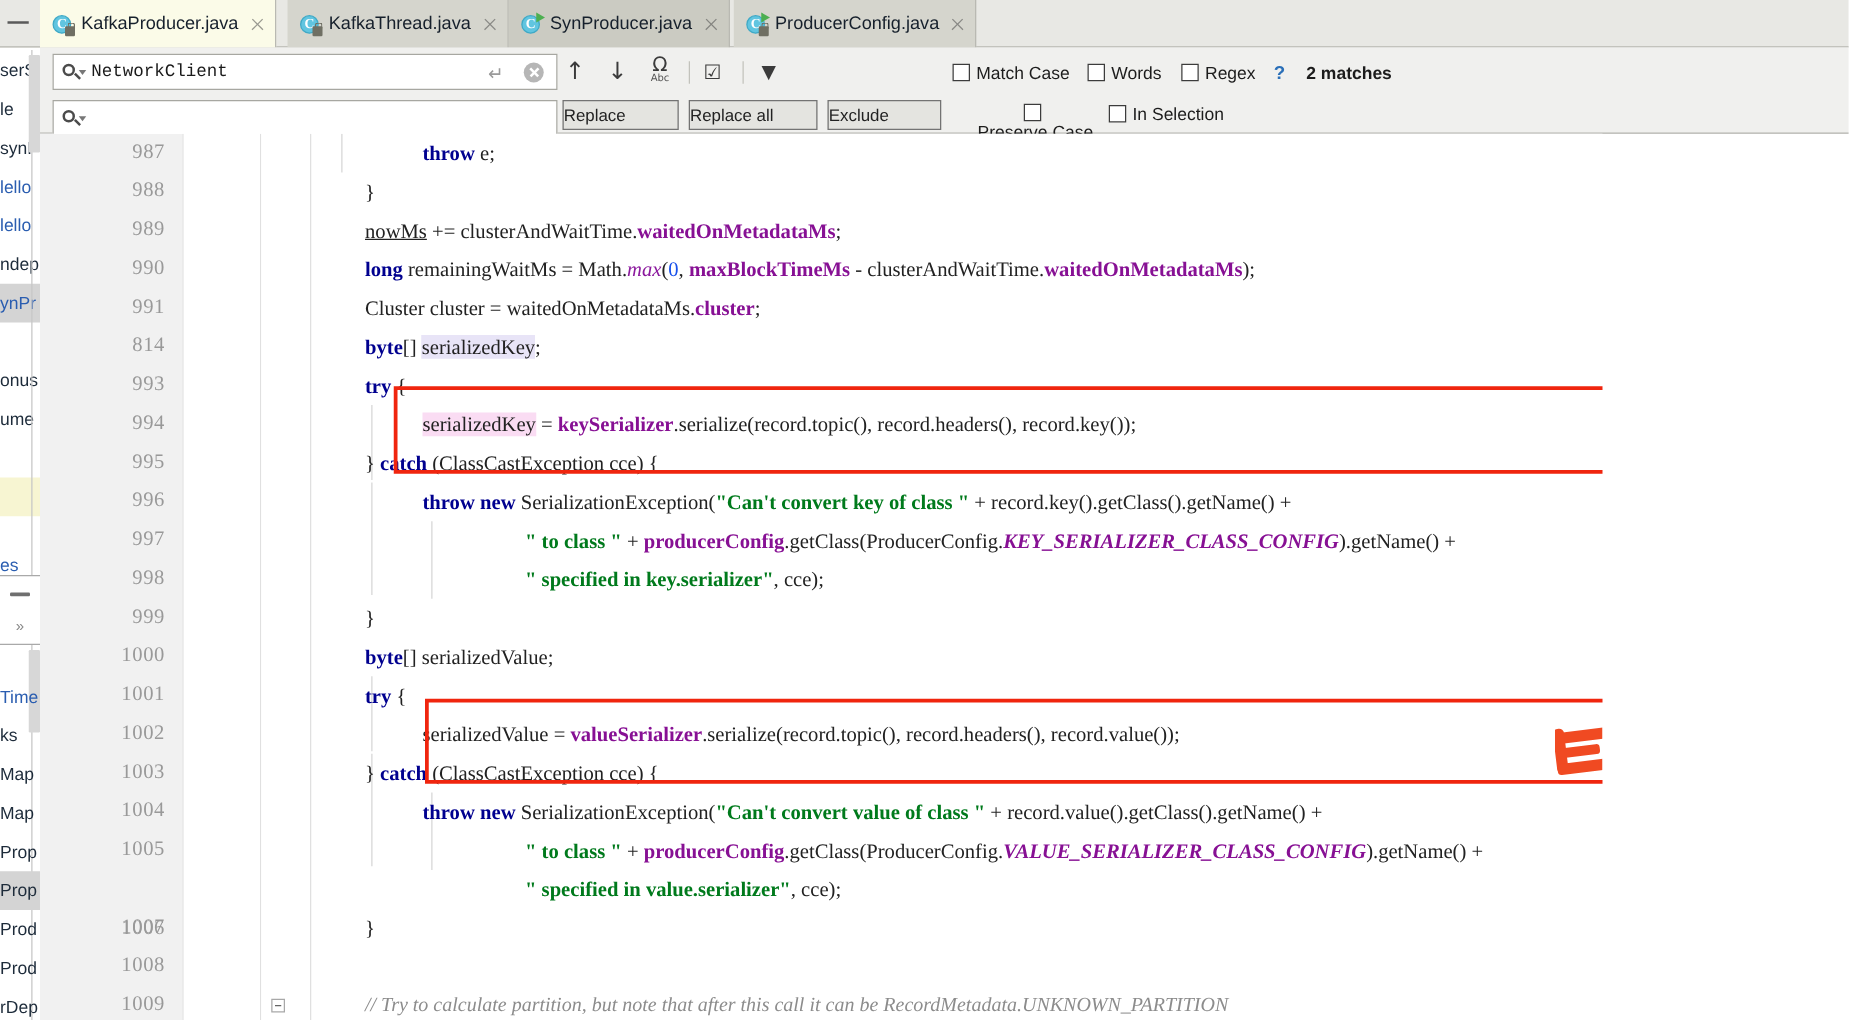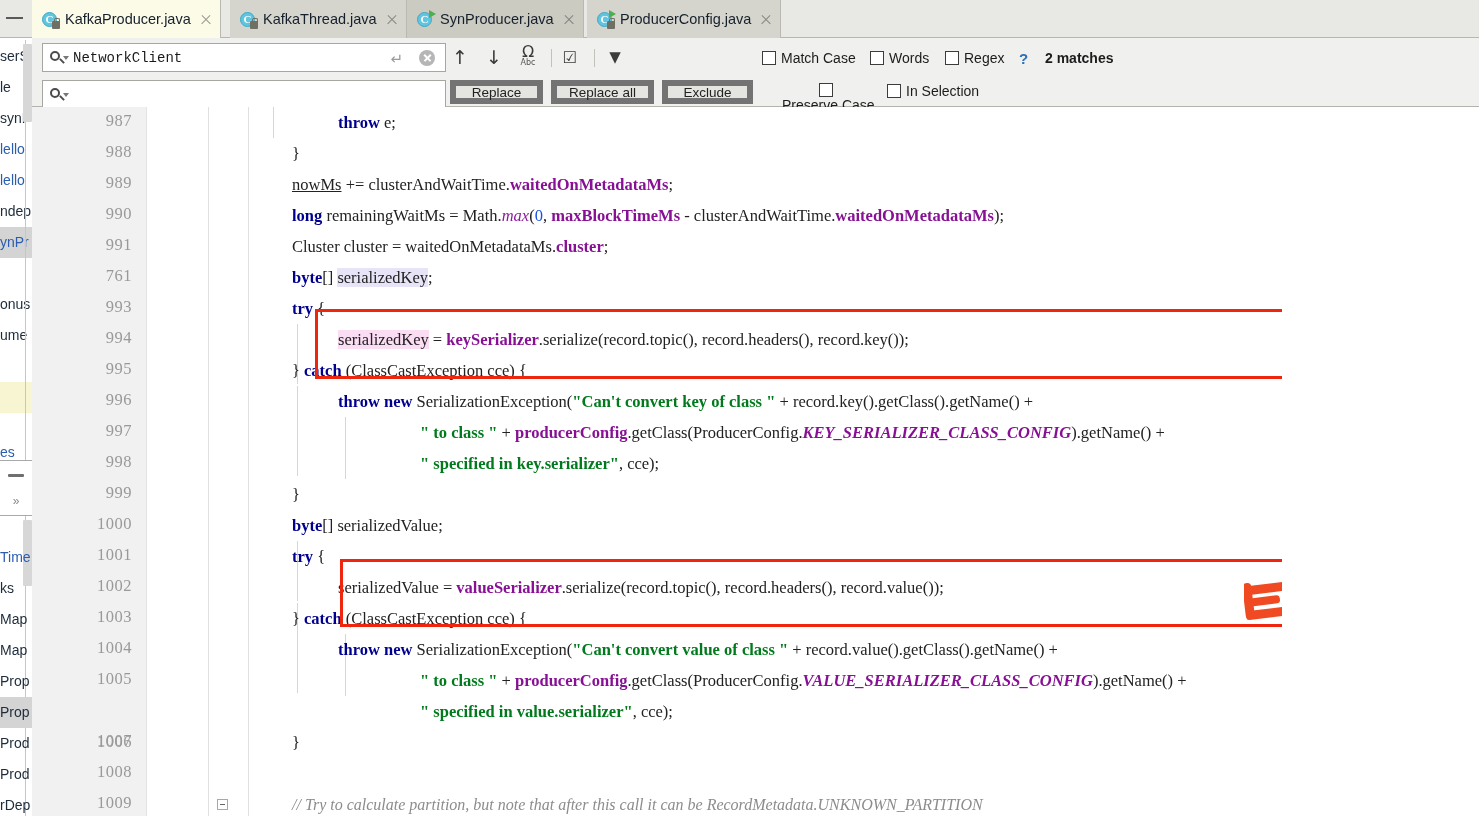--- a/index.html
+++ b/index.html
@@ -166,23 +166,23 @@
     position: absolute; width: 26px; height: 26px;
     display: flex; align-items: center; justify-content: center;
     font-family: "DejaVu Sans", sans-serif; font-size: 19px; color: #3b3b3b;
   }
   .tsep {
     position: absolute; width: 1px; height: 18px; background: #c2c2bc;
   }
 
   .fbtn {
     position: absolute; height: 24px;
-    background: #e4e4e0; border: 6px solid #737373;
+    background: #e4e4e0; border: 1px solid #737373;
     font-family: "Liberation Sans", sans-serif; font-size: 13.5px;
-    color: #222; display: flex; align-items: center; justify-content: center;
+    color: #222; display: flex; align-items: center; 
   }
 
   .cbrow { position: absolute; display: flex; align-items: center; }
   .cbox {
     width: 14px; height: 14px; border: 1.4px solid #3c3c3c;
     background: #fff; margin-right: 5px; flex: 0 0 auto;
   }
   .cblabel {
     font-family: "Liberation Sans", sans-serif; font-size: 14px; color: #1c1c1c;
     white-space: nowrap;
@@ -448,21 +448,21 @@
   </div>
 
   <div class="editor">
 
     <div class="gutter">
       <div class="lnum" style="top:4px;">987</div>
       <div class="lnum" style="top:35px;">988</div>
       <div class="lnum" style="top:66px;">989</div>
       <div class="lnum" style="top:97px;">990</div>
       <div class="lnum" style="top:128px;">991</div>
-      <div class="lnum" style="top:159px;">761</div>
+      <div class="lnum" style="top:159px;">814</div>
       <div class="lnum" style="top:190px;">993</div>
       <div class="lnum" style="top:221px;">994</div>
       <div class="lnum" style="top:252px;">995</div>
       <div class="lnum" style="top:283px;">996</div>
       <div class="lnum" style="top:314px;">997</div>
       <div class="lnum" style="top:345px;">998</div>
       <div class="lnum" style="top:376px;">999</div>
       <div class="lnum" style="top:407px;">1000</div>
       <div class="lnum" style="top:438px;padding-left:40px;">1001</div>
       <div class="lnum" style="top:469px;">1002</div>

